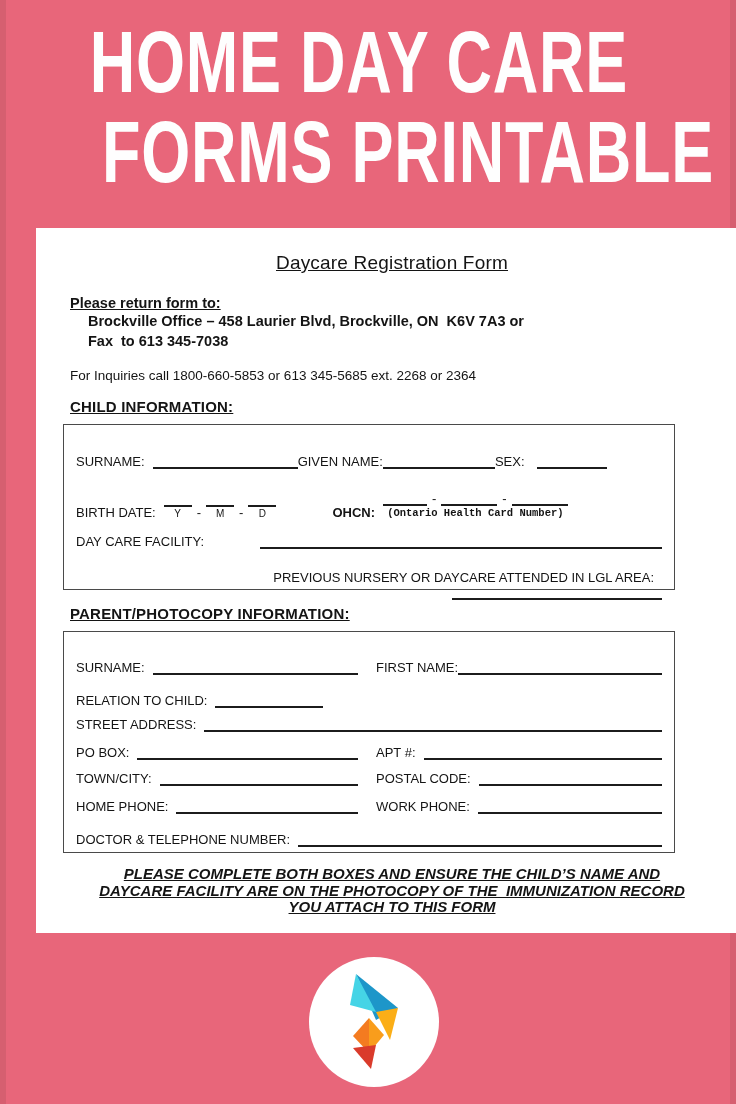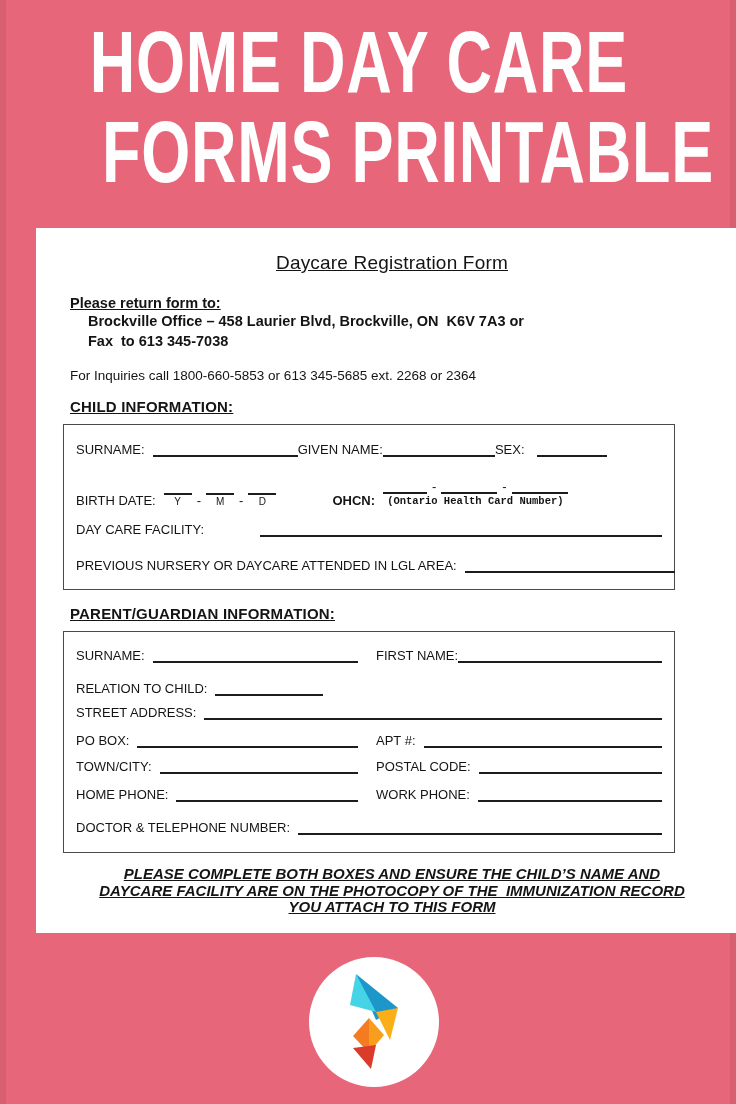--- a/index.html
+++ b/index.html
@@ -31,21 +31,21 @@
   .return-row{display:flex;margin-top:21px;font-size:14.5px;font-weight:bold;flex-direction:column;}
   .return-label{text-decoration:underline;white-space:nowrap;}
   .return-address{margin-left:18px;line-height:20px;}
   .prewrap{white-space:pre-wrap;}
   .inquiries{margin-top:17px;font-size:13.5px;}
   .section-heading{
     margin-top:15px;font-size:15px;font-weight:bold;text-decoration:underline;letter-spacing:0.2px;
   }
   .fbox{
     border:1px solid #4a4a4a;margin-top:9px;margin-left:-7px;width:612px;
-    box-sizing:border-box;padding:0 12px;font-size:13px;
+    box-sizing:border-box;padding:12px 12px;font-size:13px;
   }
   .fbox.child{height:166px;}
   .fbox.parent{height:222px;}
   .frow{display:flex;align-items:flex-end;line-height:15px;}
   .lbl{white-space:nowrap;}
   .bl{display:inline-block;border-bottom:2px solid #1c1c1c;height:13px;flex:0 0 auto;}
   .grow{flex:1 1 auto;}
 
   
   .bd-col{display:inline-flex;flex-direction:column;align-items:center;}
@@ -71,21 +71,21 @@
   
   .mr8{margin-right:8px;} .mr10{margin-right:12px;}
   .w145{width:145px;} .w112{width:112px;} .w70{width:70px;}
   .w28{width:28px;} .w44{width:44px;} .w56{width:56px;}
   .w210{width:210px;} .w108{width:108px;}
   .sp56{width:56px;flex:0 0 auto;}
 
   .child-r1{padding-top:17px;}
   .child-r2{margin-top:22px;}
   .child-r3{margin-top:14px;gap:48px;}
-  .child-r4{margin-top:21px;}
+  .child-r4{margin-top:21px;flex-direction:column;}
   .parent-r1{padding-top:16px;}
   .parent-r2{margin-top:18px;}
   .parent-r3{margin-top:9px;}
   .parent-r4{margin-top:13px;}
   .parent-r5{margin-top:11px;}
   .parent-r6{margin-top:13px;}
   .parent-r7{margin-top:18px;}
 </style>
 </head>
 <body>
@@ -158,21 +158,21 @@
       <span class="lbl mr8">DAY CARE FACILITY:</span>
       <span class="bl grow"></span>
     </div>
 
     <div class="frow child-r4">
       <span class="lbl mr8">PREVIOUS NURSERY OR DAYCARE ATTENDED IN LGL AREA:</span>
       <span class="bl w210"></span>
     </div>
   </div>
 
-  <div class="section-heading">PARENT/GUARDIAN INFORMATION:</div>
+  <div class="section-heading">PARENT/PHOTOCOPY INFORMATION:</div>
 
   <div class="fbox parent">
     <div class="frow parent-r1">
       <span class="colL">
         <span class="lbl mr8">SURNAME:</span>
         <span class="bl grow"></span>
       </span>
       <span class="colR">
         <span class="lbl">FIRST NAME:</span>
         <span class="bl grow"></span>

